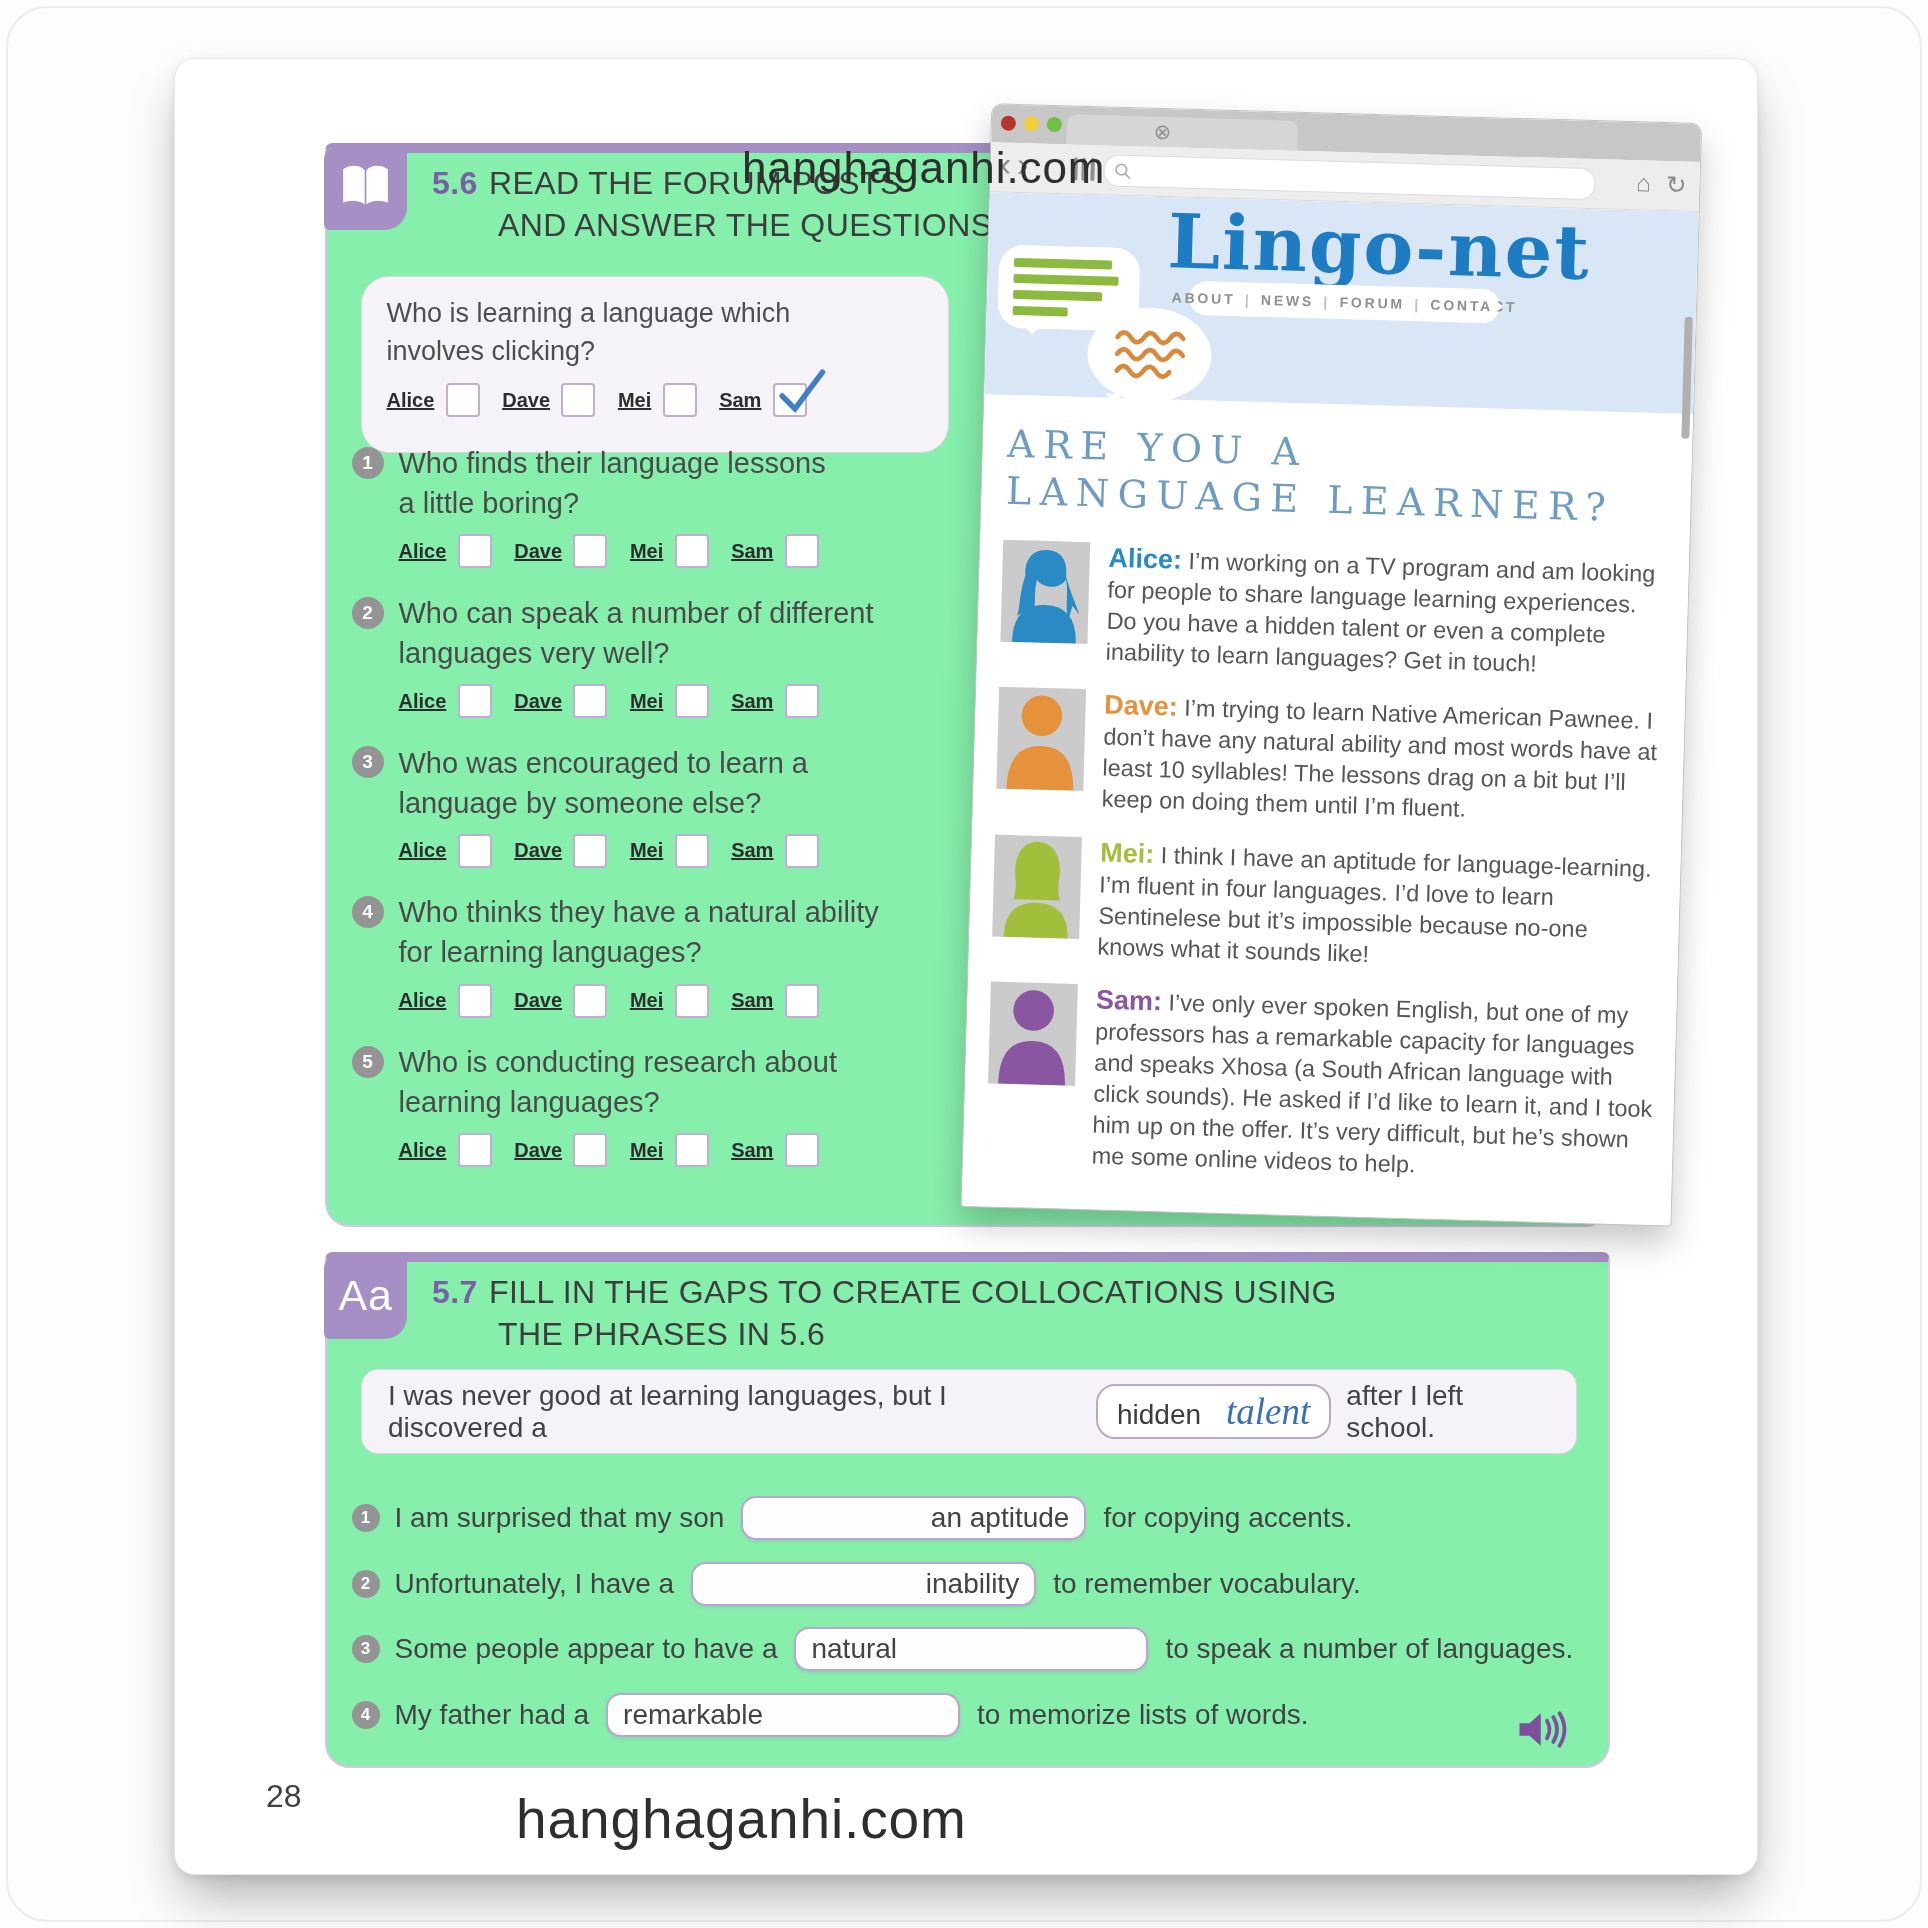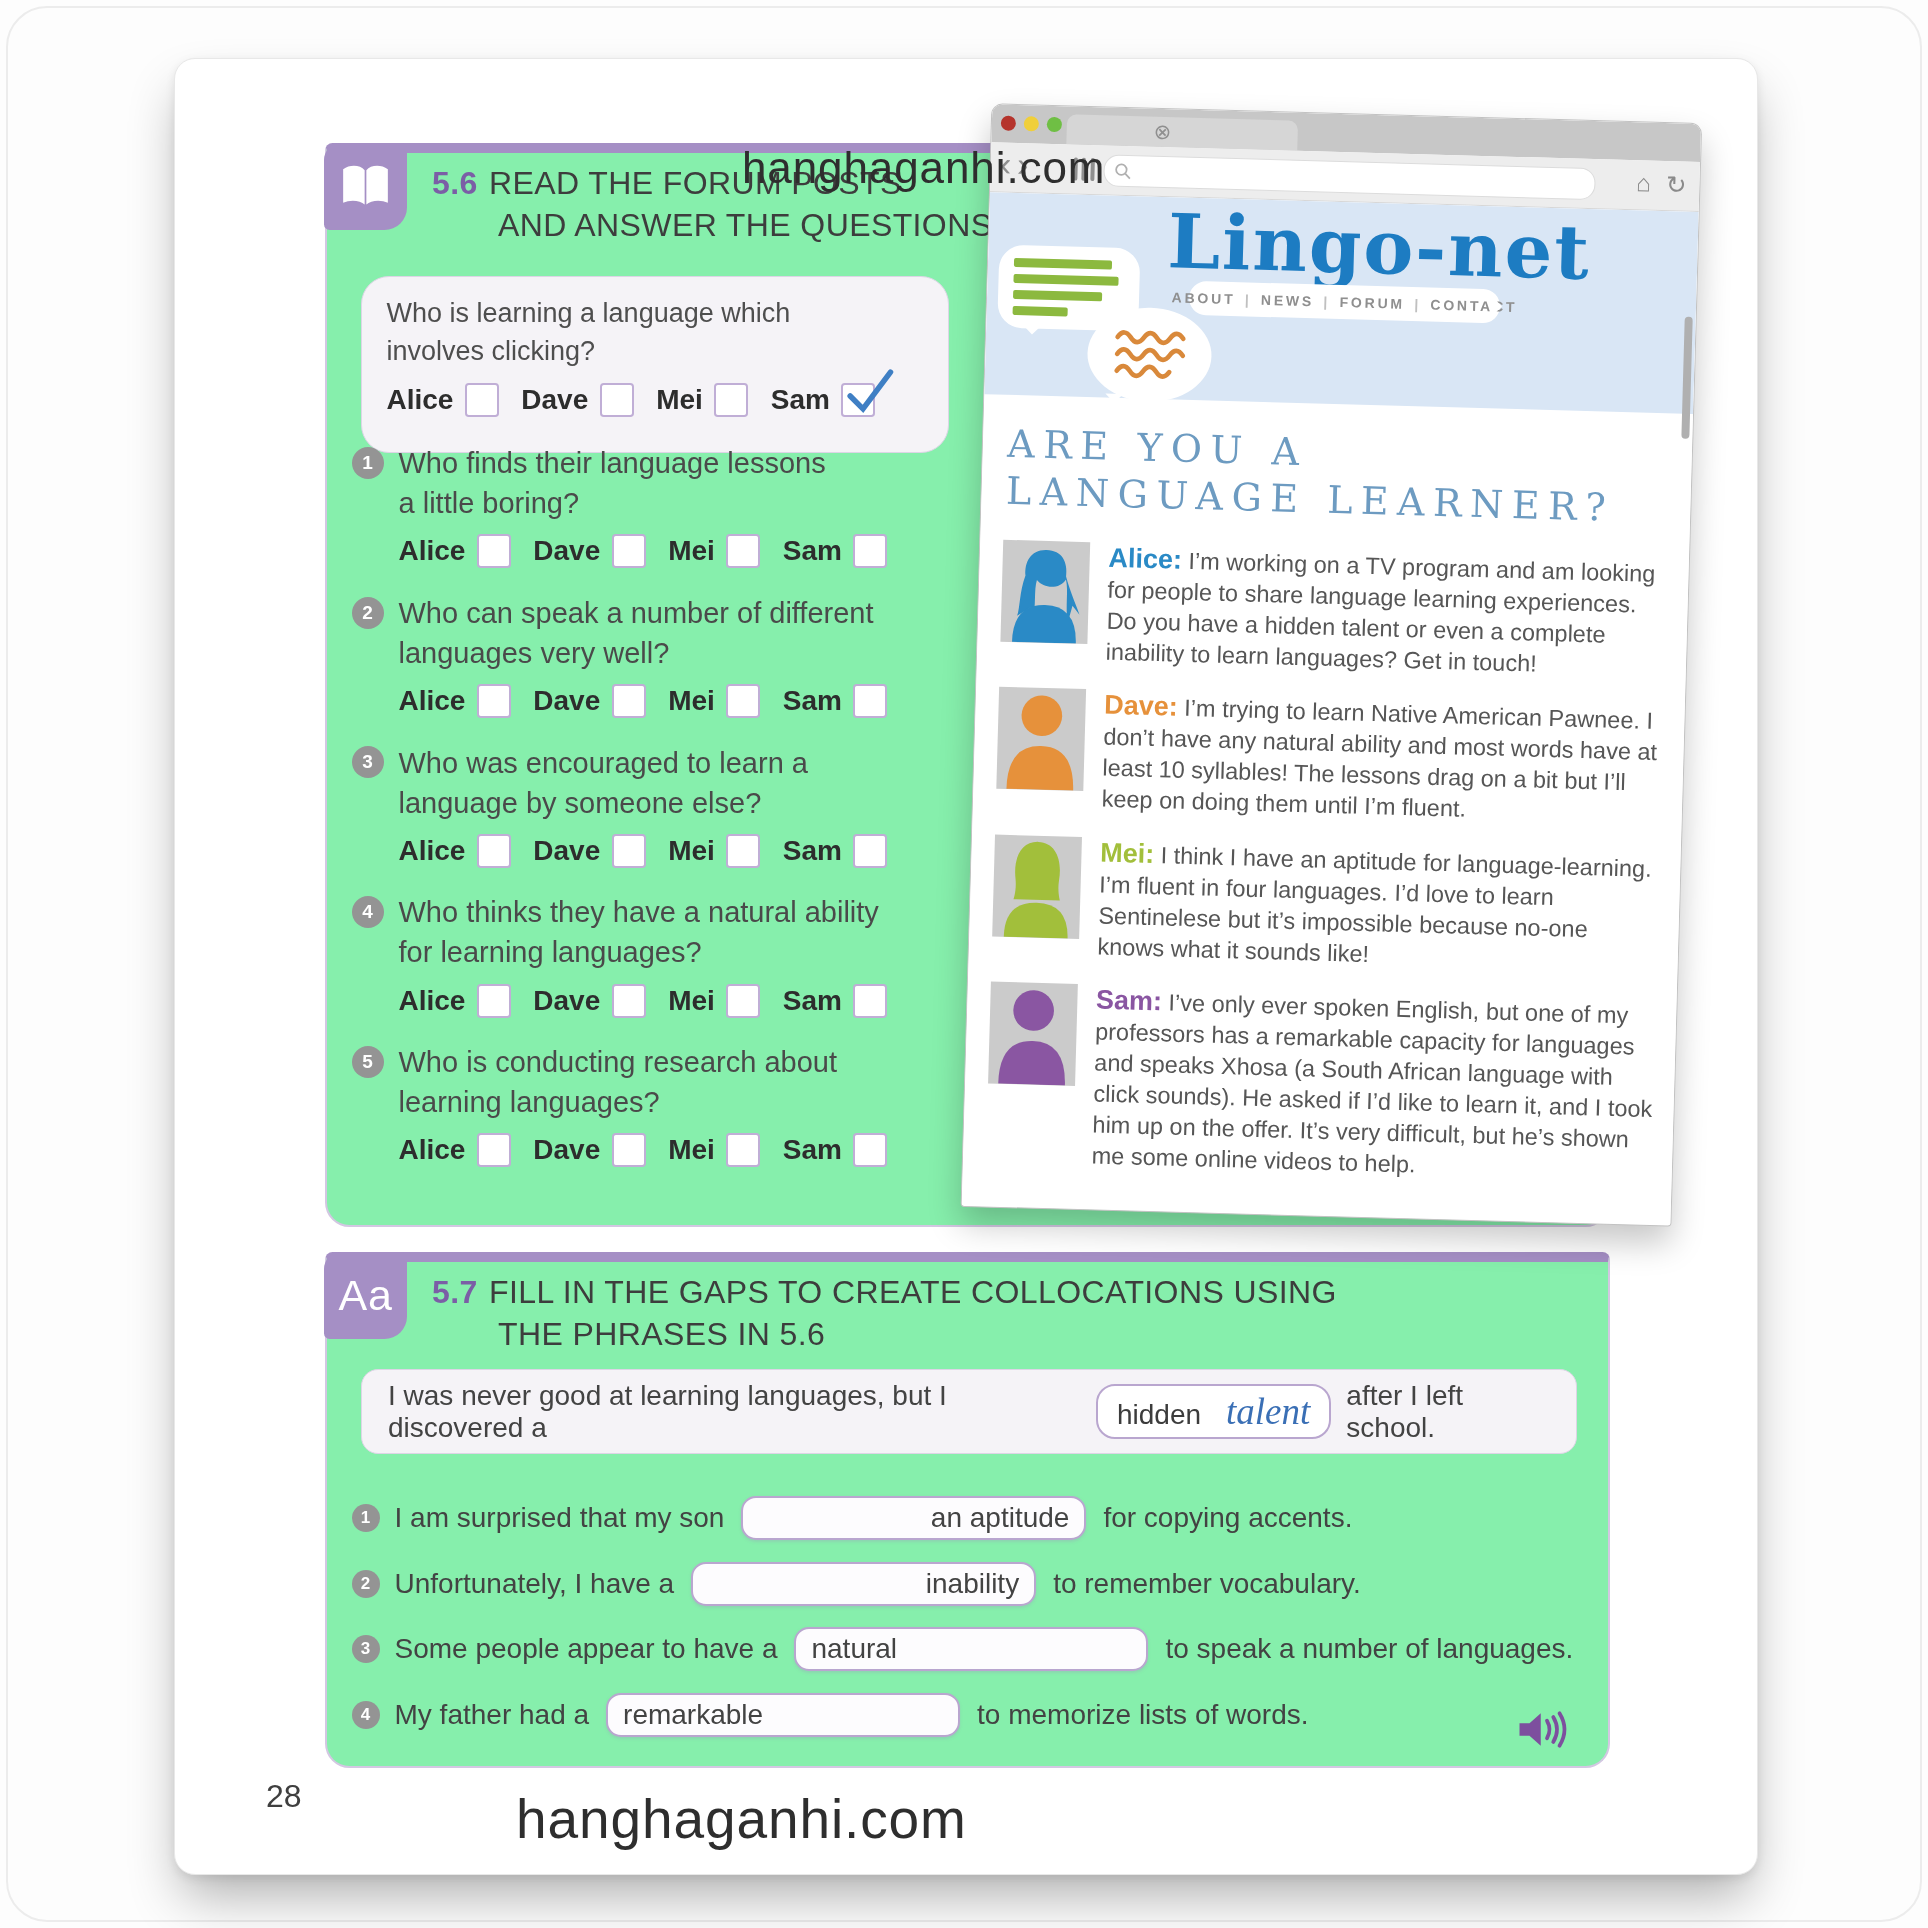--- a/index.html
+++ b/index.html
@@ -34,21 +34,21 @@
              border:1.9px solid #ddd5e6;border-radius:28px;padding:17px 24.5px;box-sizing:content-box;}
   .exq{font-size:27px;line-height:38px;color:#4e4e4e;}
   .q-list{position:absolute;left:24.5px;top:290px;width:603px;}
   .question{position:relative;padding-left:47px;margin-bottom:24.5px;}
   .qnum,.inum{display:inline-flex;align-items:center;justify-content:center;background:#949494;
         color:#fff;border-radius:50%;font-weight:700;}
   .qnum{position:absolute;left:0;top:3.8px;width:32px;height:32px;font-size:19px;}
   .qtext{font-size:29px;line-height:40px;color:#4a4a4a;}
   .cbrow{display:flex;align-items:center;margin-top:11.3px;}
   .example56 .cbrow{margin-top:13px;}
-  .cbname{font-weight:700;color:#2d2d2d;font-size:28px;}
+  .cbname{font-weight:700;color:#2d2d2d;font-size:20px;text-decoration:underline;}
   .cbbox{position:relative;width:30px;height:30px;border:2.4px solid #c0aed6;border-radius:3.8px;
          background:#fff;margin-left:11.3px;margin-right:22.6px;}
   .cbbox:last-child{margin-right:0;}
   .cbbox .check{position:absolute;left:-1.9px;top:-19px;width:55px;height:49px;overflow:visible;}
 
   
   .browser{position:absolute;left:979px;top:111px;width:709px;height:1102px;background:#fff;
            transform:rotate(1.6deg);transform-origin:40% 40%;z-index:5;border:0.9px solid #c2c2c2;
            border-radius:11.3px 11.3px 3.8px 3.8px;box-shadow:0 17px 33px rgba(0,0,0,.22);overflow:hidden;}
   .tabstrip{position:relative;height:38px;background:#c7c7c7;border-radius:9.4px 9.4px 0 0;}

